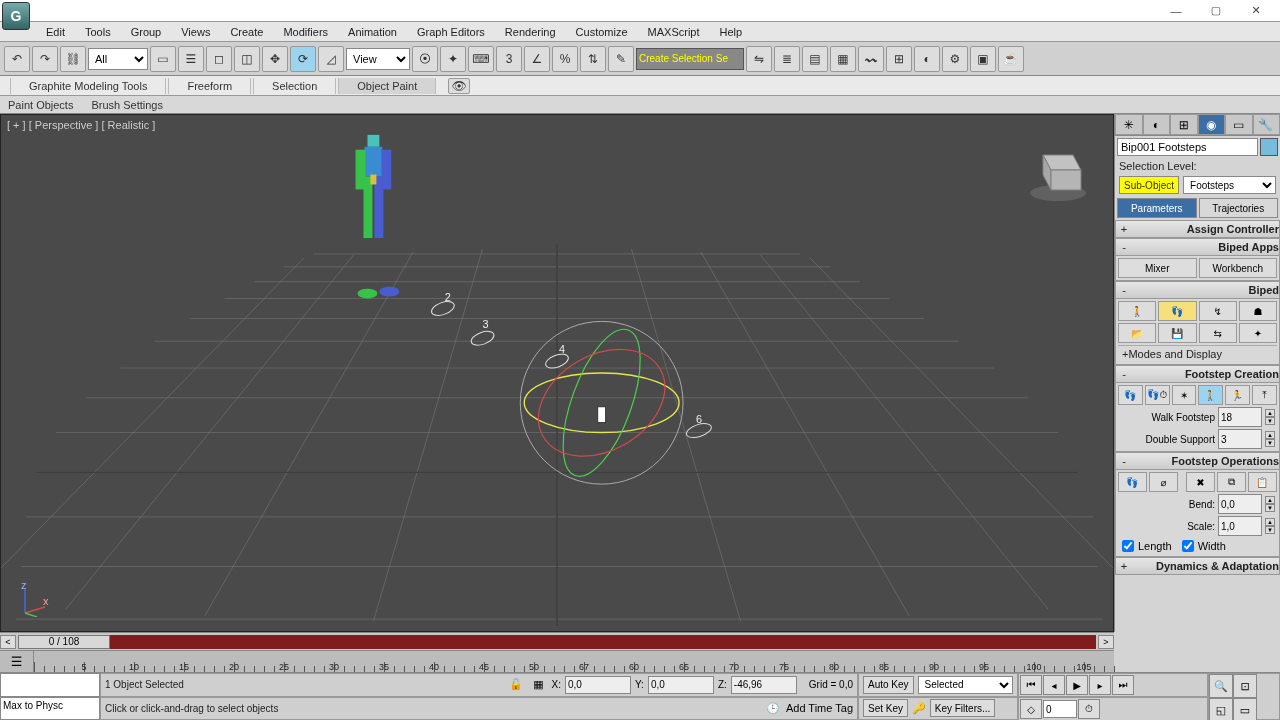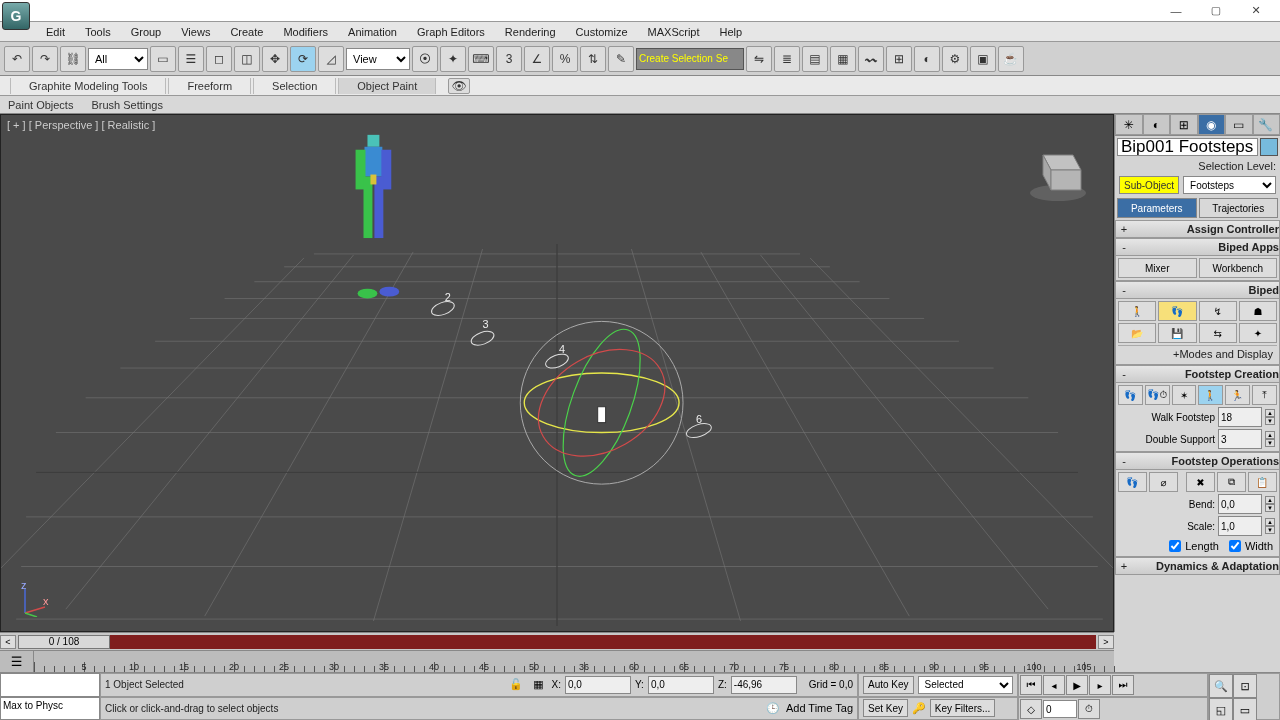--- a/index.html
+++ b/index.html
@@ -36,23 +36,23 @@
 .viewcube { position: absolute; top: 20px; right: 20px; width: 70px; height: 70px; opacity: .85; }
 .axis-tripod { position: absolute; left: 14px; bottom: 14px; width: 34px; height: 34px; }
 .viewport-svg { position:absolute; inset:0; width:100%; height:100%; }
 
 
 .cmd-panel { width: 166px; background: #d4d4d4; border-left: 1px solid #888; display: flex; flex-direction: column; overflow:hidden; }
 .cmd-tabs { height: 22px; display:flex; border-bottom:1px solid #888; }
 .cmd-tabs .ct { flex:1; border:1px solid #999; background:#c8c8c8; display:flex; align-items:center; justify-content:center; font-size:12px; }
 .cmd-tabs .ct.active { background:#3b6ea5; color:#fff; }
 .obj-name-row { display:flex; padding:2px; gap:2px; }
-.obj-name { flex:1; height:18px; border:1px solid #888; background:#fff; font-size:17px; padding:0 3px; display:flex; align-items:center; }
+.obj-name { flex:1; height:18px; border:1px solid #888; background:#fff; font-size:11px; padding:0 3px; display:flex; align-items:center; }
 .color-swatch { width:18px; height:18px; background:#7bd; border:1px solid #555; }
-.field-row { display:flex; align-items:center; padding:2px 4px; gap:4px;justify-content:flex-end; }
+.field-row { display:flex; align-items:center; padding:2px 4px; gap:4px; }
 .lbl { color:#222; font-size:11px; }
 .panel-combo { flex:1; height:18px; border:1px solid #888; background:#fff; font-size:10px; padding:0 2px; }
 .subobj-btn { height:18px; background:#ff0; border:1px solid #888; font-size:10px; padding:0 4px; display:flex; align-items:center; color:#333; }
 .pill-row { display:flex; padding:2px; gap:2px; }
 .pill { flex:1; height:20px; border:1px solid #888; background:#d8d8d8; display:flex; align-items:center; justify-content:center; font-size:10px; }
 .pill.active { background:#3b6ea5; color:#fff; }
 
 .rollout-hdr { height:18px; background:linear-gradient(#e6e6e6,#ccc); border:1px solid #999; display:flex; align-items:center; font-size:11px; color:#222; }
 .rollout-hdr .pm { width:16px; text-align:center; }
 .rollout-hdr .t { flex:1; text-align:right;font-weight:bold; }
@@ -470,21 +470,21 @@
         <div class="tick" style="left: 43.5185%;"></div>
         <div class="tick" style="left: 44.4444%;"></div>
         <div class="tick" style="left: 45.3704%;"></div>
         <div class="tick major" style="left: 46.2963%;"></div>
         <div class="tick-label" style="left: 46.2963%;">50</div>
         <div class="tick" style="left: 47.2222%;"></div>
         <div class="tick" style="left: 48.1481%;"></div>
         <div class="tick" style="left: 49.0741%;"></div>
         <div class="tick" style="left: 50%;"></div>
         <div class="tick major" style="left: 50.9259%;"></div>
-        <div class="tick-label" style="left: 50.9259%;">36</div>
+        <div class="tick-label" style="left: 50.9259%;">67</div>
         <div class="tick" style="left: 51.8519%;"></div>
         <div class="tick" style="left: 52.7778%;"></div>
         <div class="tick" style="left: 53.7037%;"></div>
         <div class="tick" style="left: 54.6296%;"></div>
         <div class="tick major" style="left: 55.5556%;"></div>
         <div class="tick-label" style="left: 55.5556%;">60</div>
         <div class="tick" style="left: 56.4815%;"></div>
         <div class="tick" style="left: 57.4074%;"></div>
         <div class="tick" style="left: 58.3333%;"></div>
         <div class="tick" style="left: 59.2593%;"></div>

